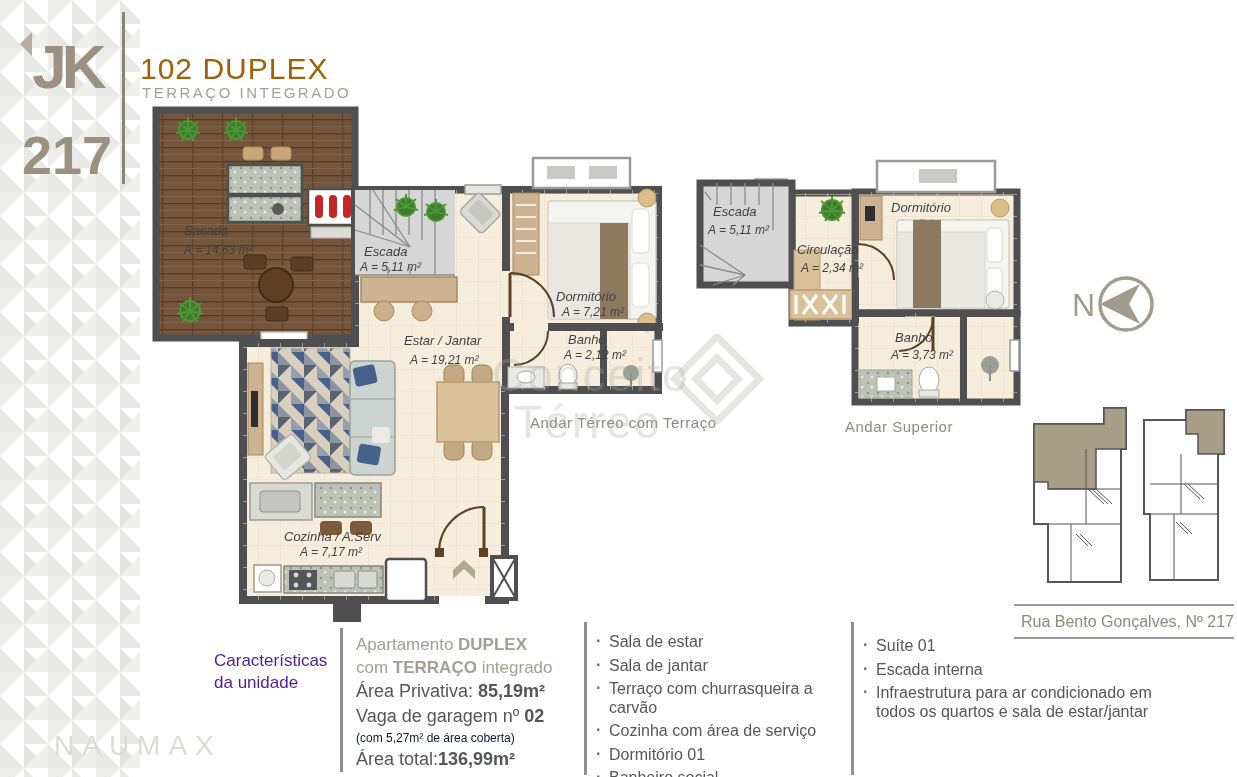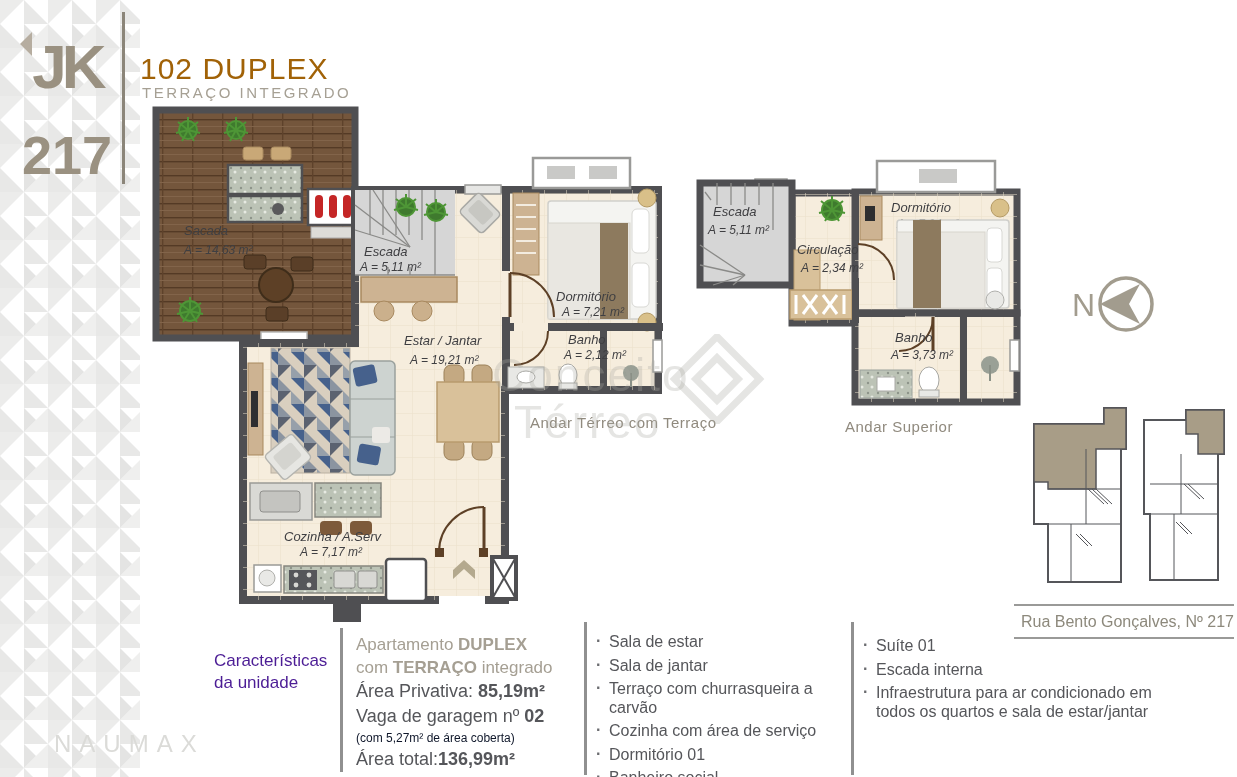--- a/index.html
+++ b/index.html
@@ -22,21 +22,21 @@
   .vdiv{width:3px;background:#909090;}
   .details p{margin:0 0 2px 0;}
   .muted{color:#a59f93;font-size:17px;line-height:21px;}
   .muted b{font-weight:bold;}
   .dark{color:#55565a;font-size:18px;line-height:23px;}
   .dark b{font-weight:bold;}
   .note{color:#0f172a;font-size:12px;line-height:16px;}
   ul.features{list-style:none;margin:0;padding:0;font-size:16px;line-height:18.5px;color:#55565a;}
   ul.features li{position:relative;padding-left:13px;margin-bottom:5px;}
   ul.features li::before{content:"\00B7";position:absolute;left:0;top:-1px;color:#6b6c70;font-weight:bold;}
-  .brand{font-size:24px;letter-spacing:8px;color:#dbdbd8;}
+  .brand{font-size:28px;letter-spacing:8px;color:#dbdbd8;}
   
   .room-name{font-family:"Liberation Sans",sans-serif;font-style:italic;font-size:13px;fill:#3f3f42;}
   .room-area{font-family:"Liberation Sans",sans-serif;font-style:italic;font-size:12px;fill:#3f3f42;}
   .logo-letters{font-family:"Liberation Sans",sans-serif;font-weight:bold;fill:#9a9181;}
 </style>
 </head>
 <body>
 
 <div class="page">
 

